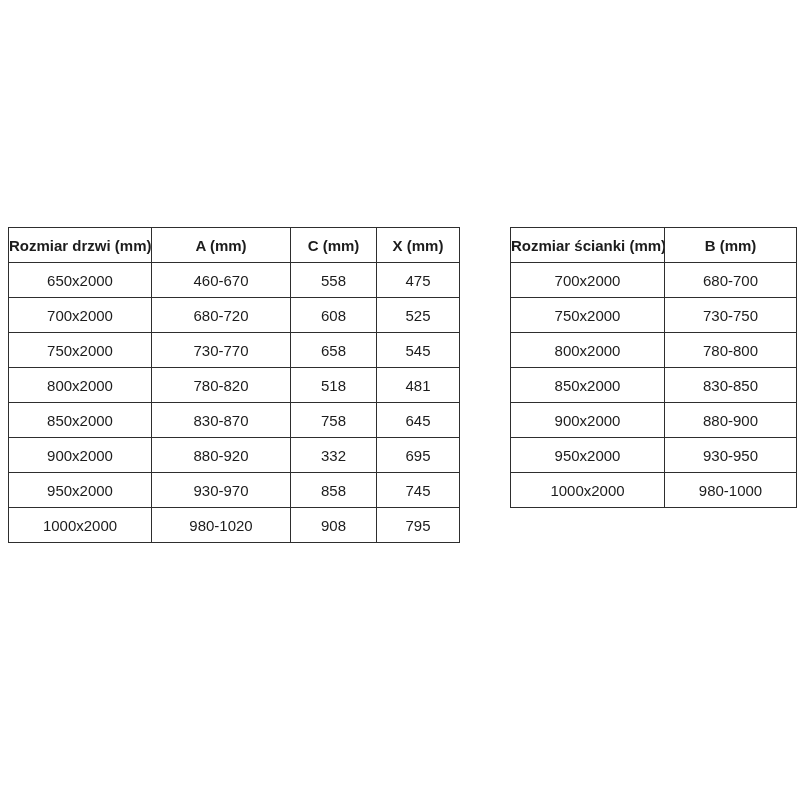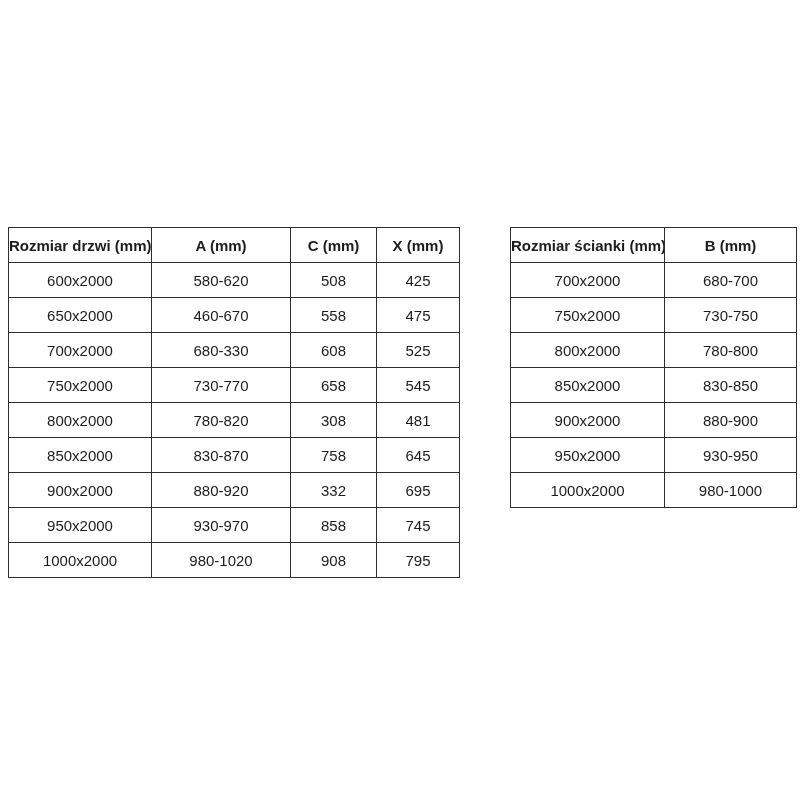--- a/index.html
+++ b/index.html
@@ -63,47 +63,41 @@
     <thead>
       <tr>
           <th>Rozmiar drzwi (mm)</th>
           <th>A (mm)</th>
           <th>C (mm)</th>
           <th>X (mm)</th>
         </tr>
     </thead>
     <tbody>
         <tr>
-          <td>600x2000</td>
-          <td>580-620</td>
-          <td>508</td>
-          <td>425</td>
-        </tr>
-        <tr>
           <td>650x2000</td>
           <td>460-670</td>
           <td>558</td>
           <td>475</td>
         </tr>
         <tr>
           <td>700x2000</td>
-          <td>680-330</td>
+          <td>680-720</td>
           <td>608</td>
           <td>525</td>
         </tr>
         <tr>
           <td>750x2000</td>
           <td>730-770</td>
           <td>658</td>
           <td>545</td>
         </tr>
         <tr>
           <td>800x2000</td>
           <td>780-820</td>
-          <td>308</td>
+          <td>518</td>
           <td>481</td>
         </tr>
         <tr>
           <td>850x2000</td>
           <td>830-870</td>
           <td>758</td>
           <td>645</td>
         </tr>
         <tr>
           <td>900x2000</td>

